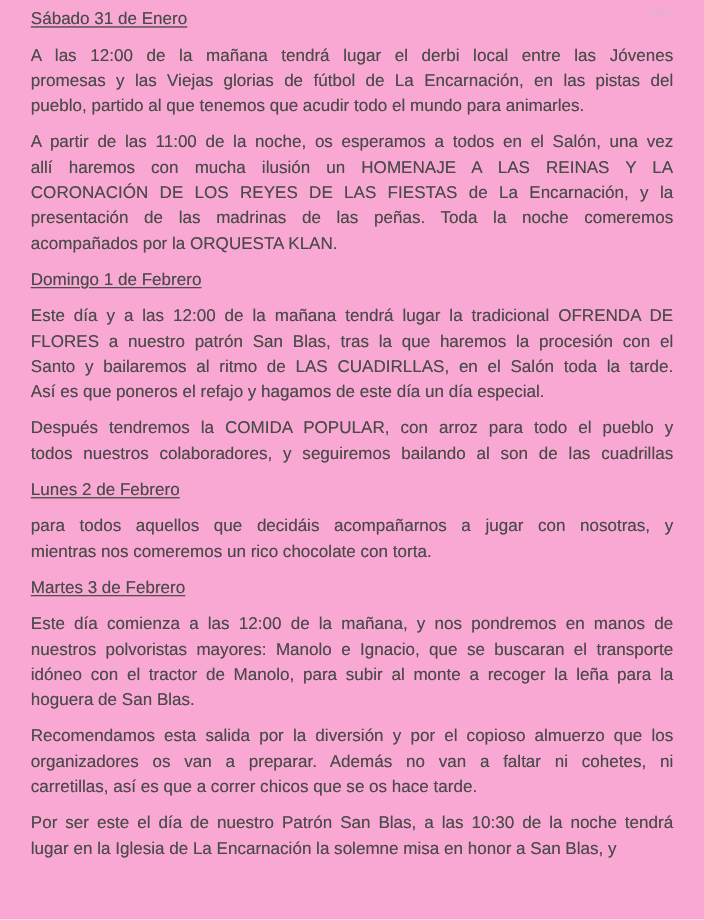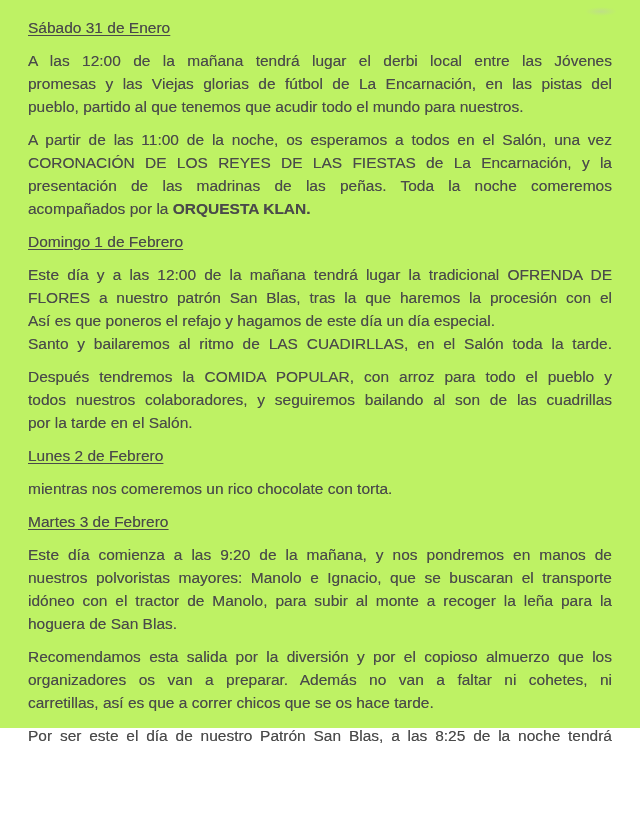--- a/index.html
+++ b/index.html
@@ -9,23 +9,23 @@
   }
   body {
     width: 640px;
     height: 836px;
     overflow: hidden;
   }
   .page {
     position: relative;
     box-sizing: border-box;
     width: 640px;
-    height: 728px;
-    padding: 16px 28px 0 28px;
-    background: #bef264;
+    height: 836px;
+    padding: 6px 28px 0 28px;
+    background: #f9a8d4;
     color: #4a4a4a;
     font-family: "Liberation Sans", sans-serif;
     font-size: 15.5px;
     line-height: 23px;
     text-shadow: 0 0 0.5px rgba(74,74,74,0.55);
   }
   .heading {
     text-decoration: underline;
     text-underline-offset: 2px;
     margin-bottom: 10px;
@@ -34,21 +34,21 @@
     margin-bottom: 10px;
   }
   .line {
     text-align: justify;
     text-align-last: justify;
   }
   .line.last {
     text-align-last: left;
   }
   .b {
-    font-weight: bold;
+    font-weight: normal;
   }
   .scan-artifact {
     position: absolute;
     top: 7px;
     left: 585px;
     width: 32px;
     height: 9px;
     background: radial-gradient(ellipse at center, rgba(190,190,195,0.35) 0%, rgba(255,255,255,0) 70%);
     pointer-events: none;
   }
@@ -56,53 +56,55 @@
 </head>
 <body>
 
 <main class="page">
   <span class="scan-artifact"></span>
   <div id="doc-content">
       <div class="heading">Sábado 31 de Enero</div>
       <div class="para">
         <div class="line"><span>A las 12:00 de la mañana tendrá lugar el derbi local entre las Jóvenes</span></div>
         <div class="line"><span>promesas y las Viejas glorias de fútbol de La Encarnación, en las pistas del</span></div>
-        <div class="line last"><span>pueblo, partido al que tenemos que acudir todo el mundo para nuestros.</span></div>
+        <div class="line last"><span>pueblo, partido al que tenemos que acudir todo el mundo para animarles.</span></div>
       </div>
       <div class="para">
         <div class="line"><span>A partir de las 11:00 de la noche, os esperamos a todos en el Salón, una vez</span></div>
+        <div class="line"><span>allí haremos con mucha ilusión un HOMENAJE A LAS REINAS Y LA</span></div>
         <div class="line"><span>CORONACIÓN DE LOS REYES DE LAS FIESTAS de La Encarnación, y la</span></div>
         <div class="line"><span>presentación de las madrinas de las peñas. Toda la noche comeremos</span></div>
         <div class="line last"><span>acompañados por la </span><span class="b">ORQUESTA KLAN.</span></div>
       </div>
       <div class="heading">Domingo 1 de Febrero</div>
       <div class="para">
         <div class="line"><span>Este día y a las 12:00 de la mañana tendrá lugar la tradicional OFRENDA DE</span></div>
         <div class="line"><span>FLORES a nuestro patrón San Blas, tras la que haremos la procesión con el</span></div>
+        <div class="line"><span>Santo y bailaremos al ritmo de LAS CUADIRLLAS, en el Salón toda la tarde.</span></div>
         <div class="line last"><span>Así es que poneros el refajo y hagamos de este día un día especial.</span></div>
-        <div class="line"><span>Santo y bailaremos al ritmo de LAS CUADIRLLAS, en el Salón toda la tarde.</span></div>
       </div>
       <div class="para">
         <div class="line"><span>Después tendremos la COMIDA POPULAR, con arroz para todo el pueblo y</span></div>
         <div class="line"><span>todos nuestros colaboradores, y seguiremos bailando al son de las cuadrillas</span></div>
-        <div class="line last"><span>por la tarde en el Salón.</span></div>
       </div>
       <div class="heading">Lunes 2 de Febrero</div>
       <div class="para">
+        <div class="line"><span>para todos aquellos que decidáis acompañarnos a  jugar con nosotras, y</span></div>
         <div class="line last"><span>mientras nos comeremos un rico chocolate con torta.</span></div>
       </div>
       <div class="heading">Martes 3 de Febrero</div>
       <div class="para">
-        <div class="line"><span>Este día comienza a las 9:20 de la mañana, y nos pondremos en manos de</span></div>
+        <div class="line"><span>Este día comienza a las 12:00 de la mañana, y nos pondremos en manos de</span></div>
         <div class="line"><span>nuestros polvoristas mayores: Manolo e Ignacio, que se buscaran el transporte</span></div>
         <div class="line"><span>idóneo con el tractor de Manolo, para subir al monte a recoger la leña para la</span></div>
         <div class="line last"><span>hoguera de San Blas.</span></div>
       </div>
       <div class="para">
         <div class="line"><span>Recomendamos esta salida por la diversión y por el copioso almuerzo que los</span></div>
         <div class="line"><span>organizadores os van a preparar. Además no van a faltar ni cohetes, ni</span></div>
         <div class="line last"><span>carretillas, así es que a correr chicos que se os hace tarde.</span></div>
       </div>
       <div class="para">
-        <div class="line"><span>Por ser este el día de nuestro Patrón San Blas, a las 8:25 de la noche tendrá</span></div>
+        <div class="line"><span>Por ser este el día de nuestro Patrón San Blas, a las 10:30 de la noche tendrá</span></div>
+        <div class="line last"><span>lugar en la Iglesia de La Encarnación la solemne misa en honor a San Blas, y</span></div>
       </div>
     </div>
 </main>
 
 </body></html>

